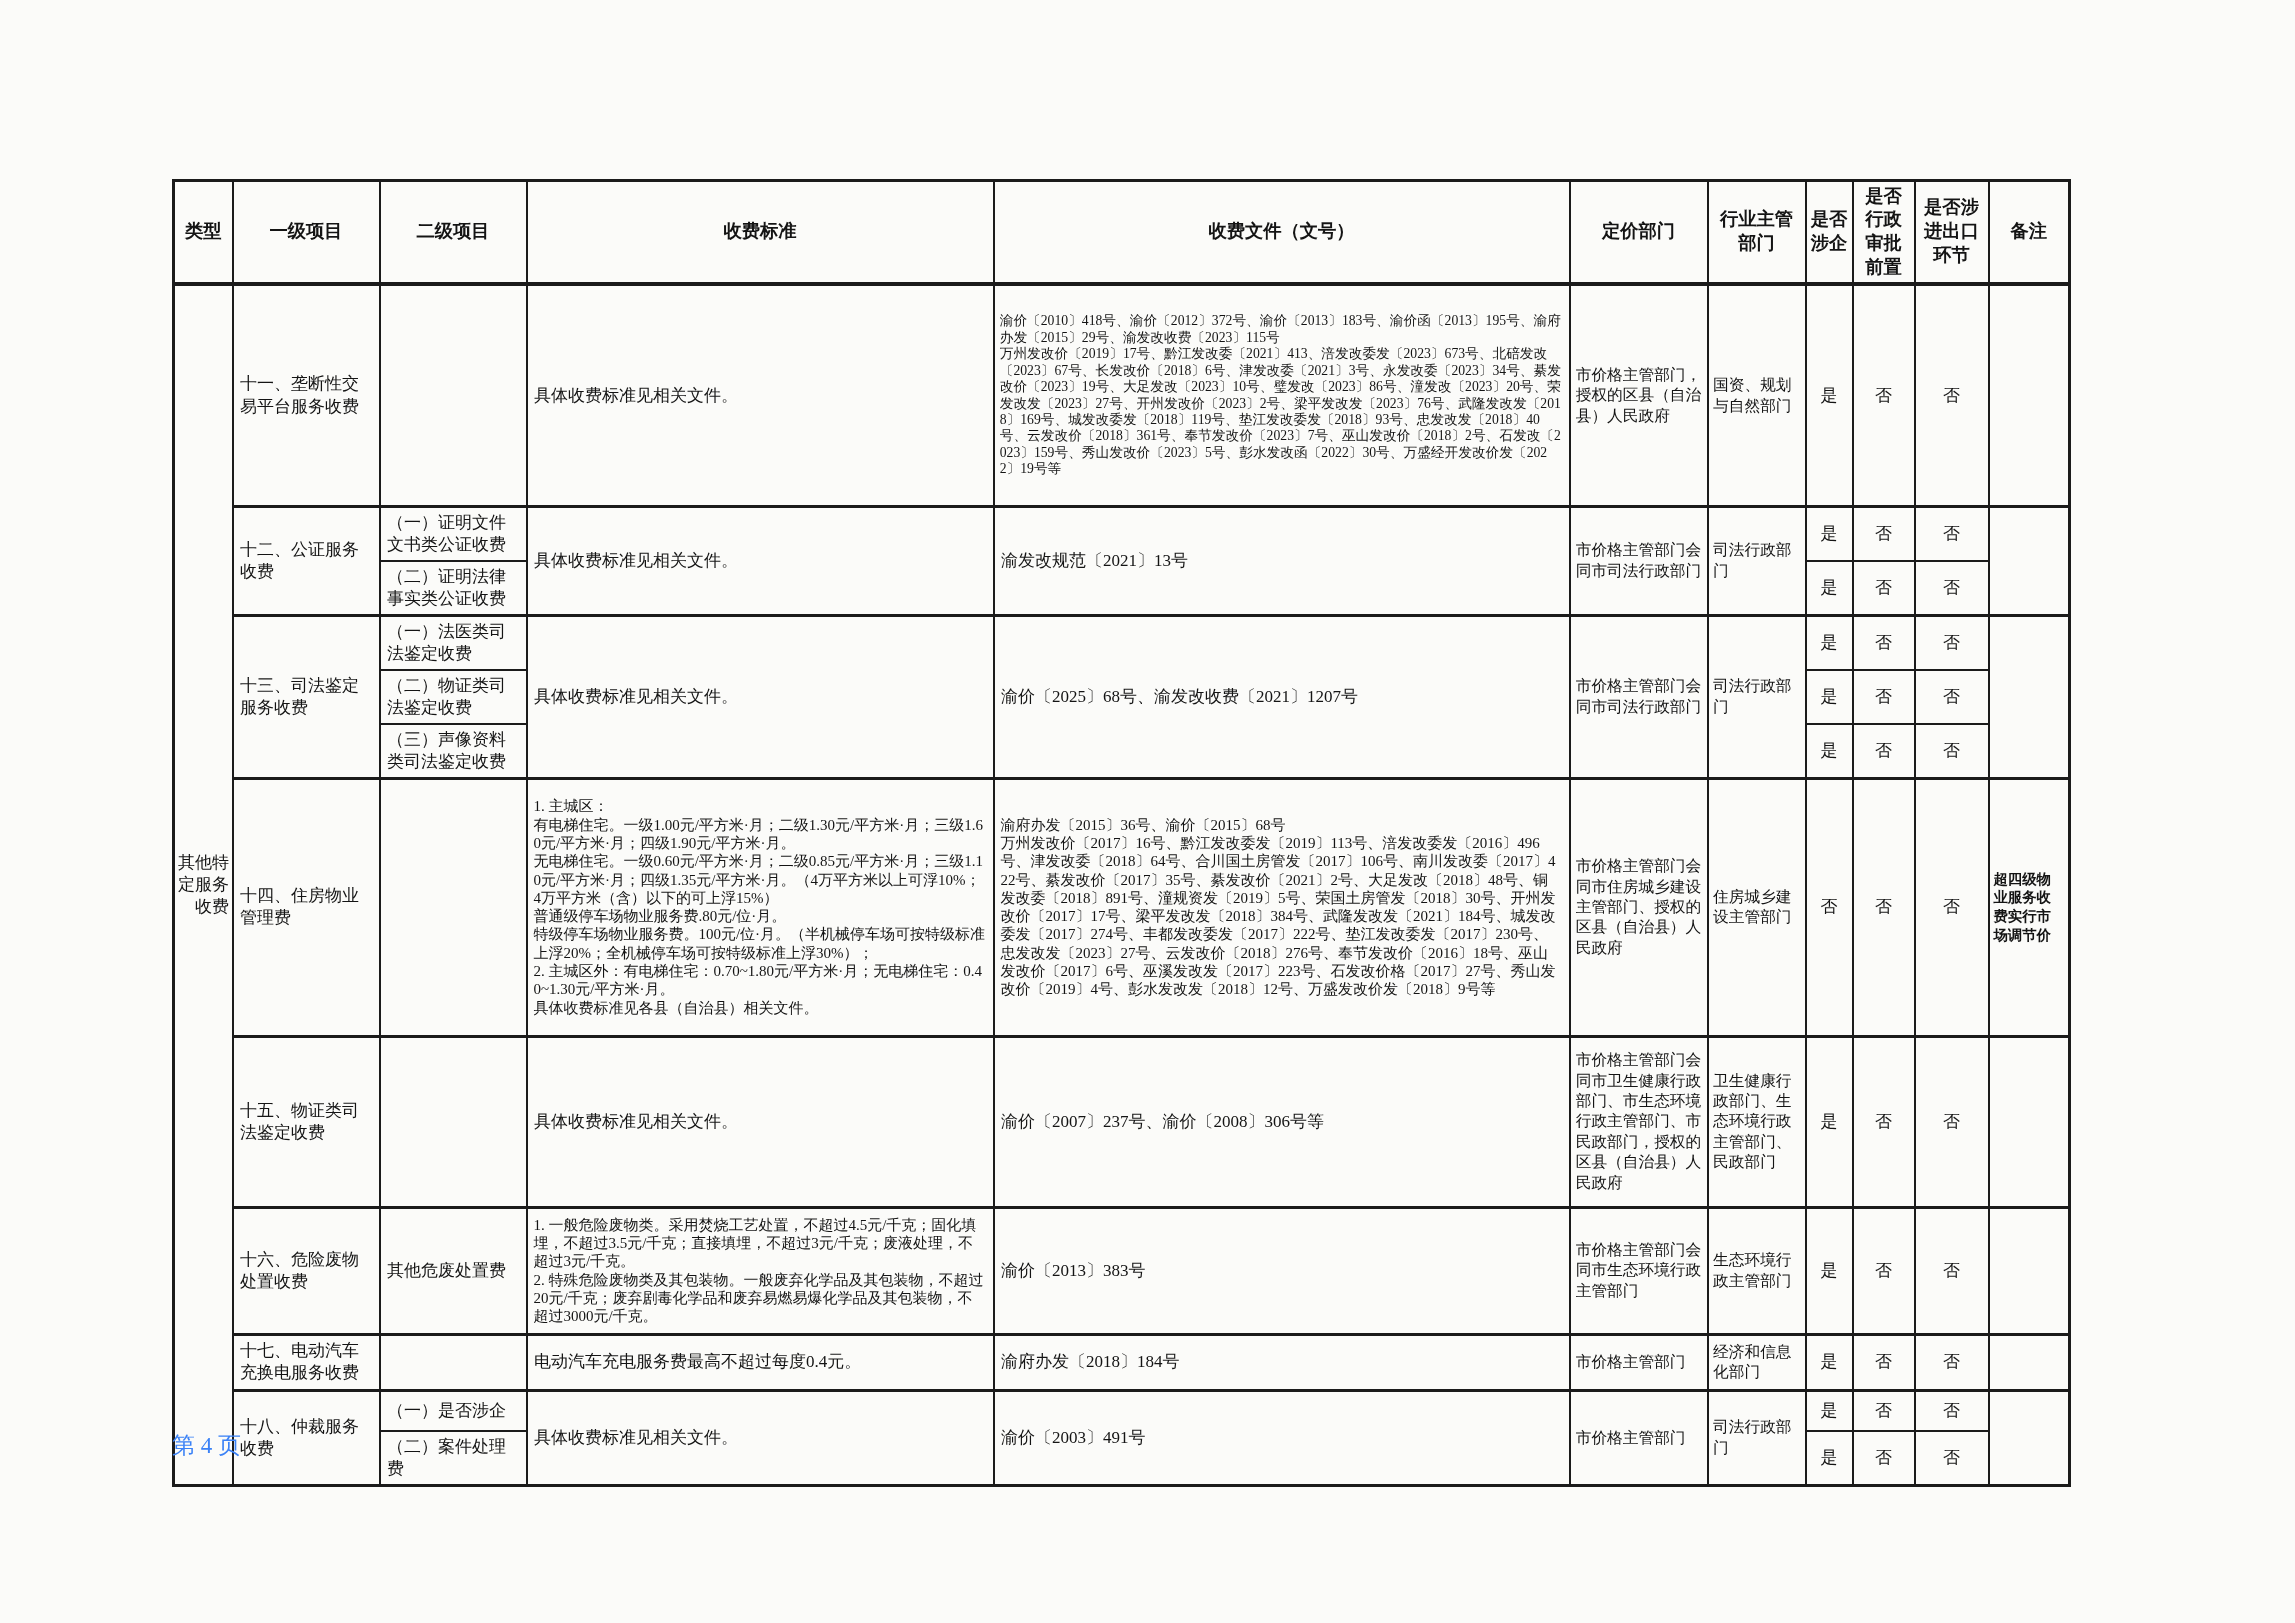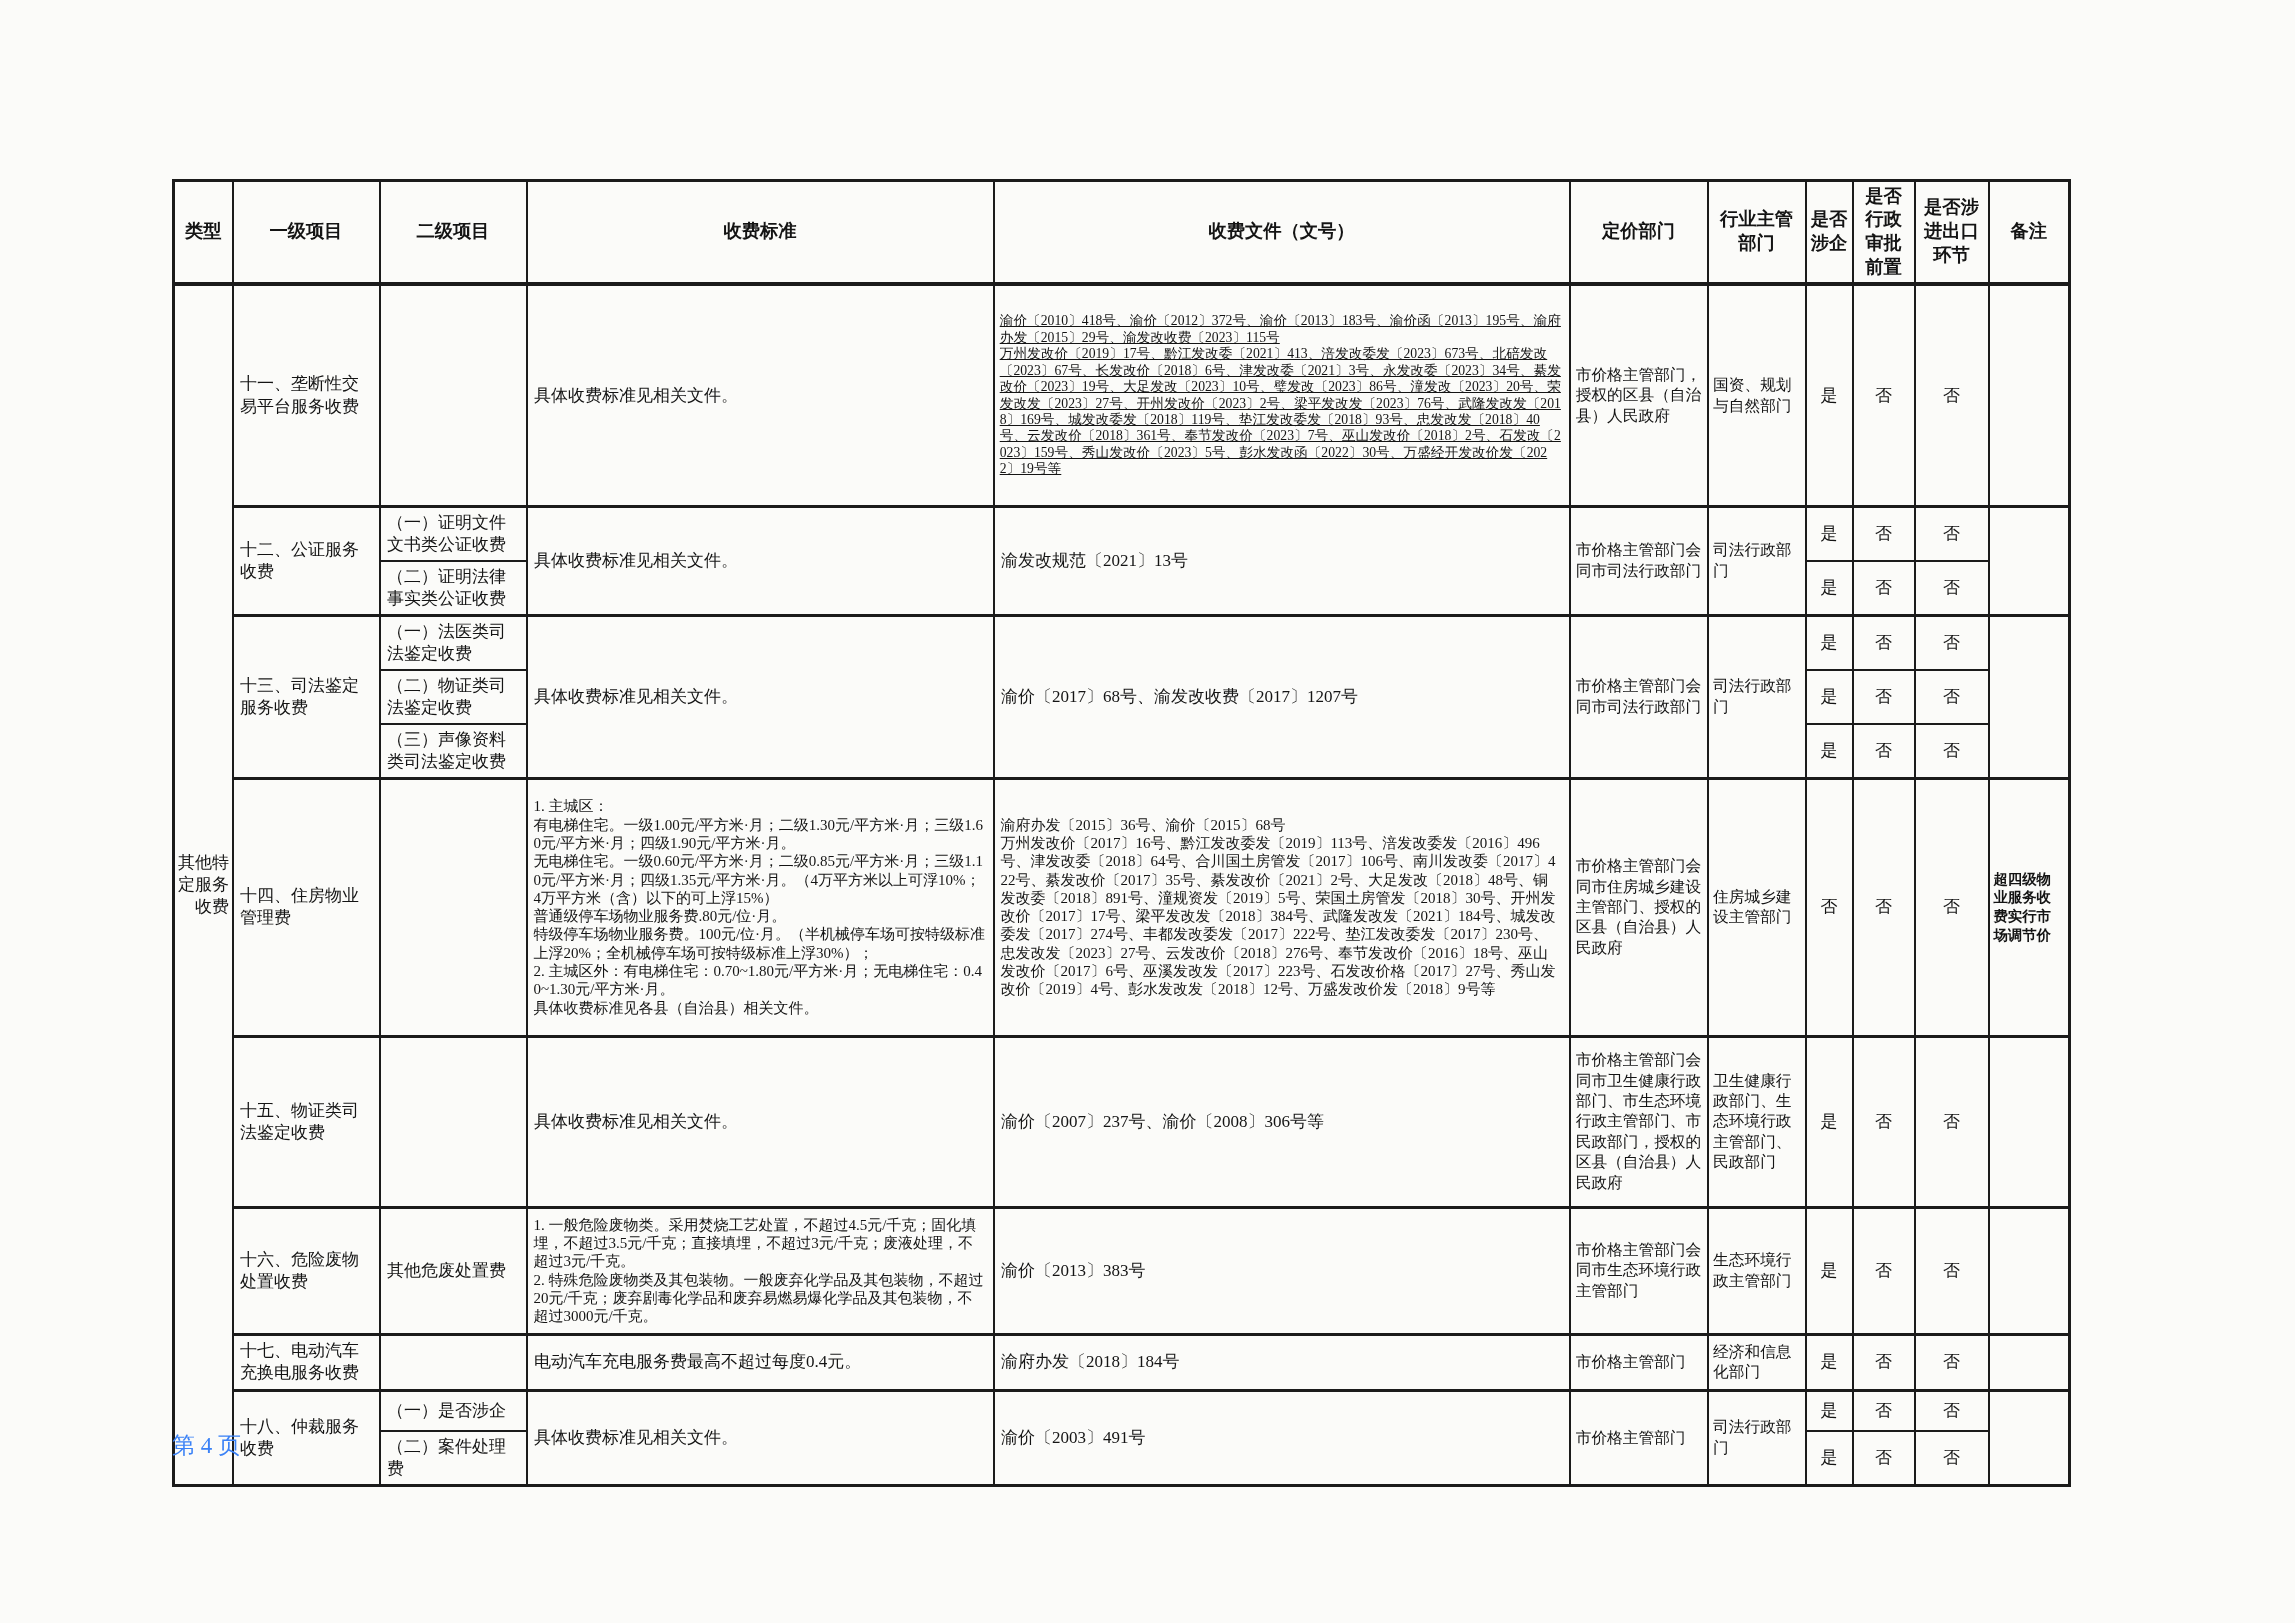--- a/index.html
+++ b/index.html
@@ -33,21 +33,21 @@
     padding:2.6px 3.3px;
     border-bottom:4.6px solid #1b1b1b;
   }
   tr.major td{border-top:3.9px solid #1b1b1b;}
   td.col-type{text-align:right;padding:2.6px;}
   td.col-price{font-size:15.7px;padding:3.9px 5.2px;}
   td.col-ind{font-size:15.7px;padding:3.9px 4.6px;font-family:Liberation Serif, serif;}
   td.col-yn{text-align:center;}
   td.col-remark{font-size:14.4px;padding:3.3px 3.9px;font-weight:bold;}
   td.pre{white-space:pre-line;}
-  td.fs-xs{font-size:13.7px;line-height:1.2;padding:2.6px 5.2px;text-decoration:underline;}
+  td.fs-xs{font-size:13.7px;line-height:1.2;padding:2.6px 5.2px;}
   td.fs-md{font-size:15px;line-height:1.22;padding:3.3px 5.9px;}
   .footer{
     position:absolute;left:172px;top:1430px;width:1895px;
     text-align:left;font-size:23px;color:#3b82f6;
   }
 </style>
 </head>
 <body>
 
 <div class="sheet">
@@ -116,21 +116,21 @@
         <td>（二）证明法律事实类公证收费</td>
         <td class="col-yn">是</td>
         <td class="col-yn">否</td>
         <td class="col-yn">否</td>
       </tr>
 
       <tr class="major" style="height:46px">
         <td rowspan="3">十三、司法鉴定服务收费</td>
         <td>（一）法医类司法鉴定收费</td>
         <td rowspan="3">具体收费标准见相关文件。</td>
-        <td rowspan="3">渝价〔2017〕68号、渝发改收费〔2017〕1207号</td>
+        <td rowspan="3">渝价〔2025〕68号、渝发改收费〔2021〕1207号</td>
         <td class="col-price" rowspan="3">市价格主管部门会同市司法行政部门</td>
         <td class="col-ind" rowspan="3">司法行政部门</td>
         <td class="col-yn">是</td>
         <td class="col-yn">否</td>
         <td class="col-yn">否</td>
         <td class="col-remark" rowspan="3"></td>
       </tr>
       <tr style="height:46px">
         <td>（二）物证类司法鉴定收费</td>
         <td class="col-yn">是</td>

